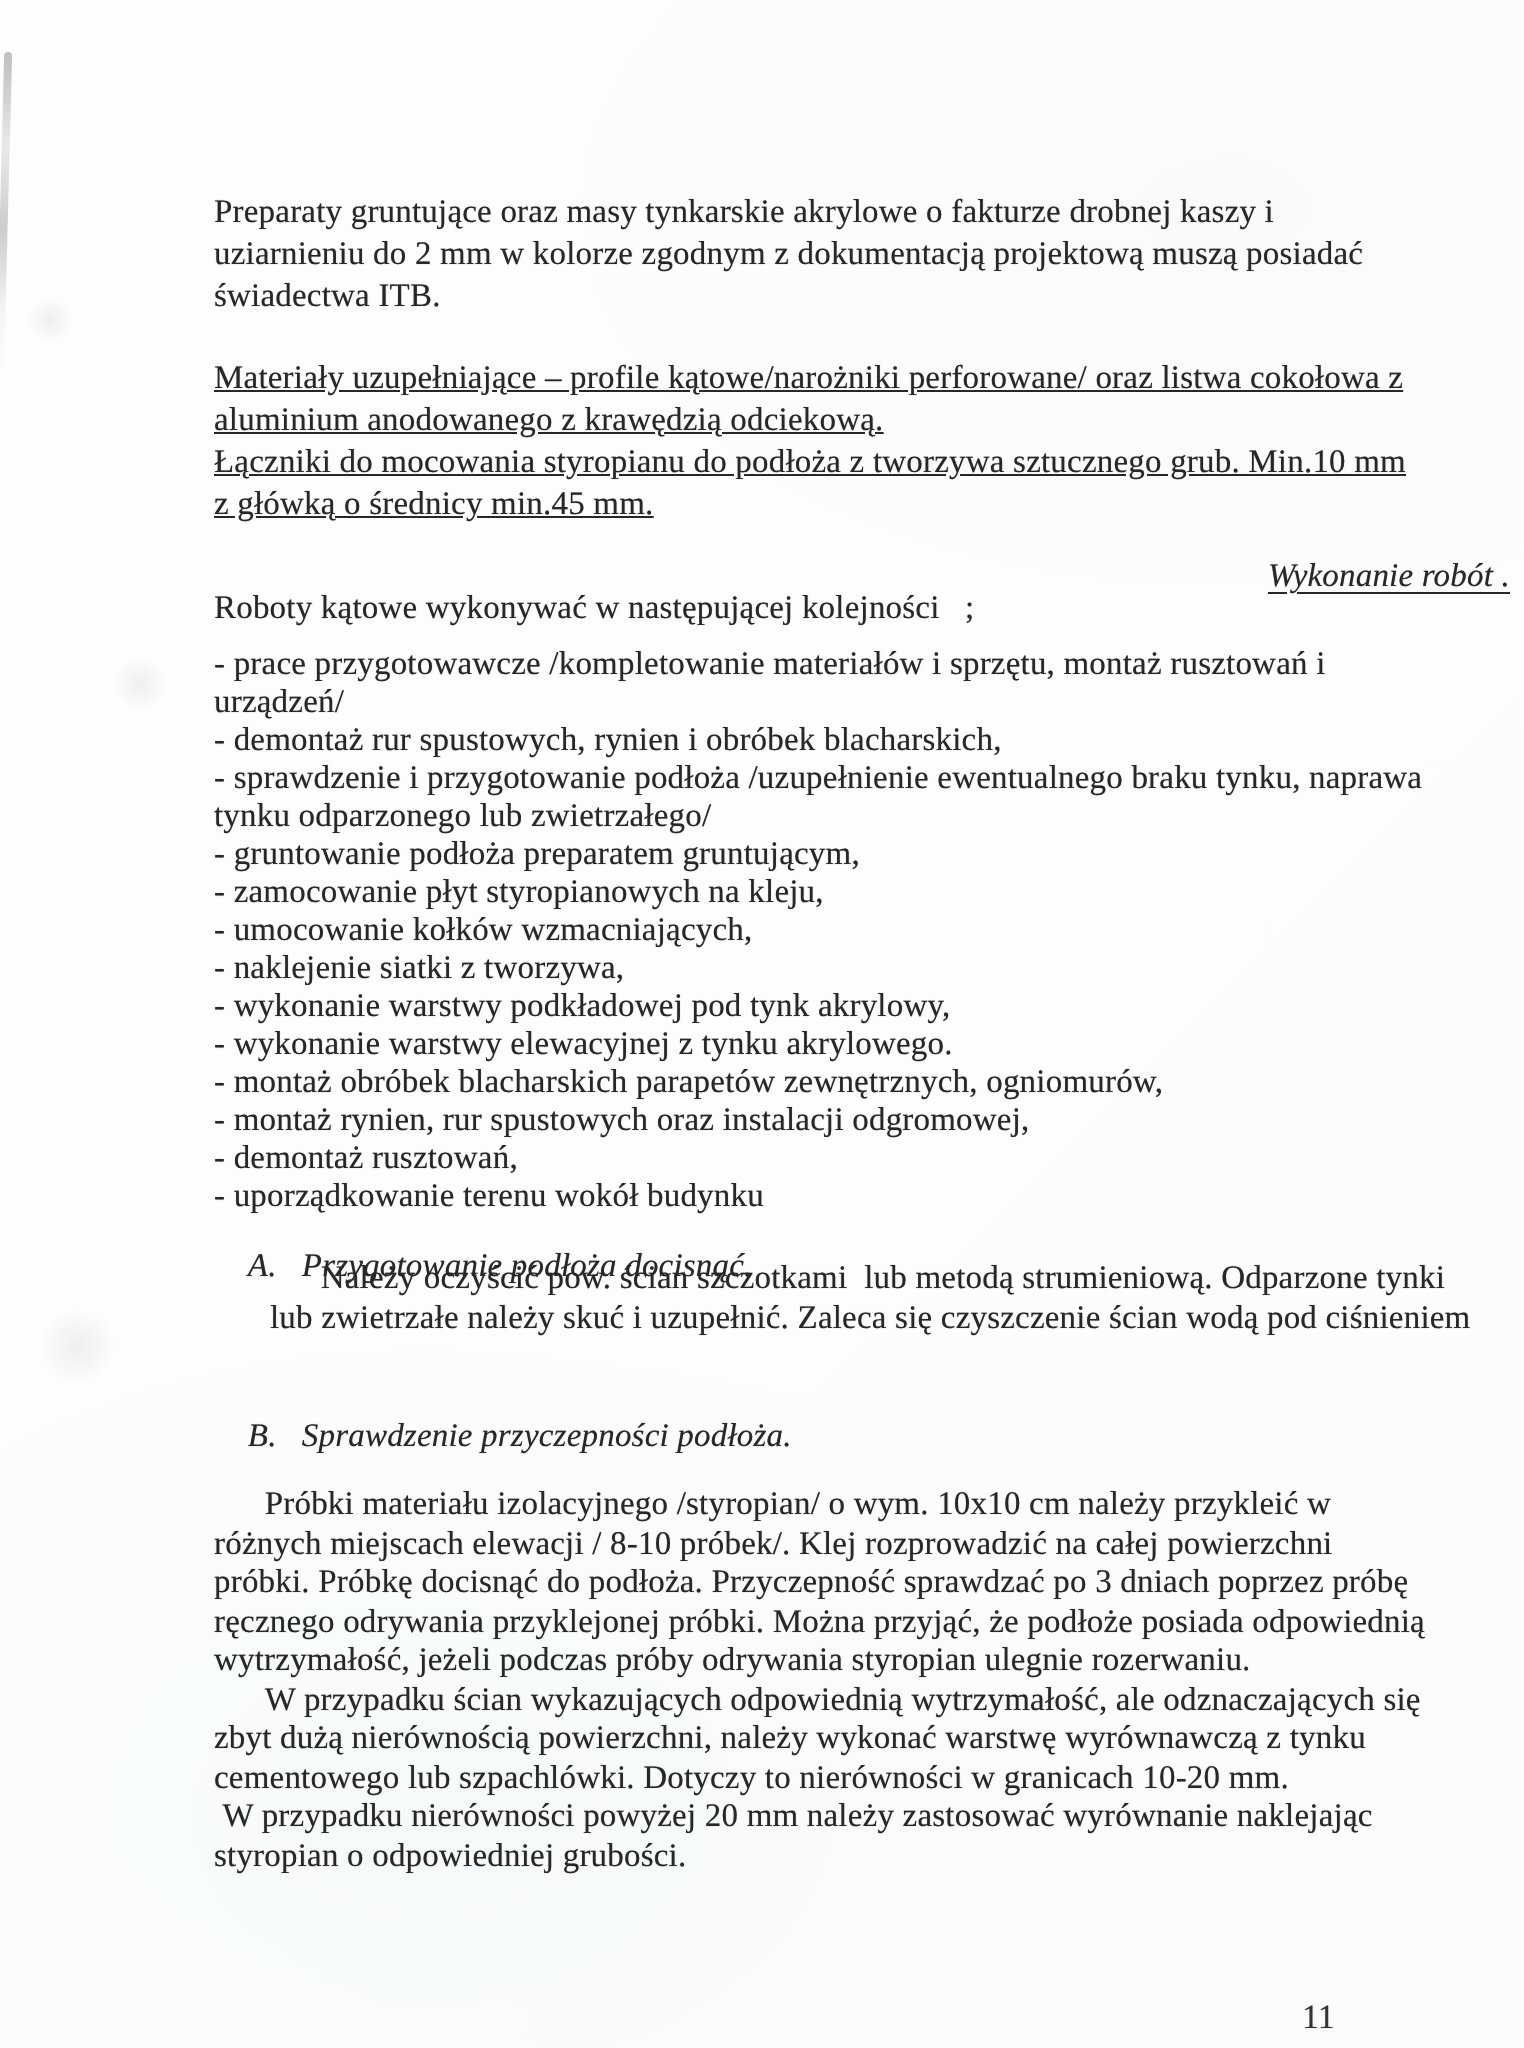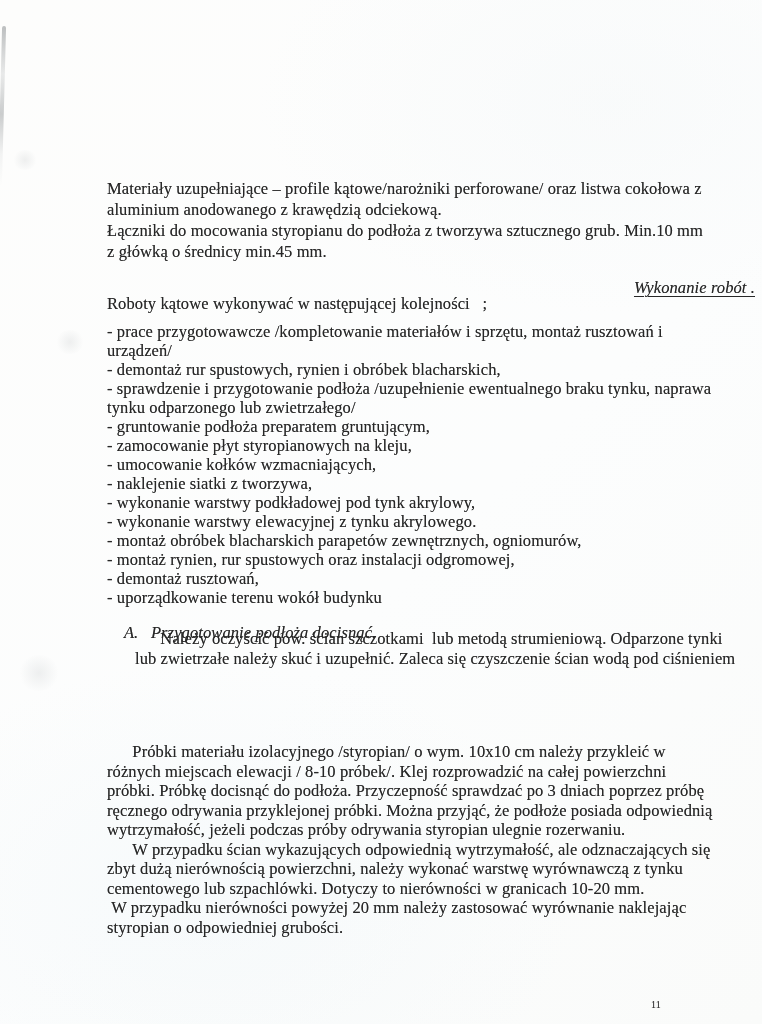--- a/index.html
+++ b/index.html
@@ -23,39 +23,39 @@
     position: absolute;
     left: 107px;
     width: 648px;
     font-size: 16.5px;
     line-height: 21px;
     white-space: pre-wrap;
     letter-spacing: 0.1px;
     text-shadow: 0 0 0.5px rgba(45,45,45,0.55);
   }
   .blk-preparaty   { top: 95px; }
-  .blk-materialy   { top: 178px; }
+  .blk-materialy   { top: 178px; text-decoration: underline; }
   .blk-heading     { top: 256px; font-style: italic; text-align: right; }
   .blk-heading .underlined {
     text-decoration: underline;
     text-underline-offset: 3px;
   }
   .blk-kolejnosc   { top: 294px; line-height: 20px; }
   .blk-list        { top: 322px; line-height: 19px; }
   .section-head    { font-style: italic; }
   .blk-sec-a       { top: 601px; }
   .blk-para-a      { top: 629px; line-height: 20px; margin-left: 28px; }
   .blk-sec-b       { top: 686px; }
   .blk-para-b      { top: 719px; line-height: 19.5px; margin-top: 23px; }
   .sec-label { display: inline-block; min-width: 27px; }
   .page-number {
     position: absolute;
     left: 651px;
     top: 999px;
-    font-size: 10px;
+    font-size: 17px;
     color: #333;
     text-shadow: 0 0 0.5px rgba(45,45,45,0.5);
   }
   
   .edge-mark {
     position: absolute;
     left: 0px;
     top: 26px;
     width: 4px;
     height: 160px;
@@ -80,20 +80,23 @@
 </head>
 <body>
 
 <div class="page">
 
   <div class="edge-mark"></div>
   <div class="smudge smudge-1"></div>
   <div class="smudge smudge-2"></div>
   <div class="smudge smudge-3"></div>
 
+  <div class="text-block blk-preparaty">Preparaty gruntujące oraz masy tynkarskie akrylowe o fakturze drobnej kaszy i
+uziarnieniu do 2 mm w kolorze zgodnym z dokumentacją projektową muszą posiadać
+świadectwa ITB.</div>
 
   <div class="text-block blk-materialy">Materiały uzupełniające – profile kątowe/narożniki perforowane/ oraz listwa cokołowa z
 aluminium anodowanego z krawędzią odciekową.
 Łączniki do mocowania styropianu do podłoża z tworzywa sztucznego grub. Min.10 mm
 z główką o średnicy min.45 mm.</div>
 
   <div class="text-block blk-heading">
     <span class="underlined">Wykonanie robót .</span>
   </div>
 
@@ -115,20 +118,23 @@
 - demontaż rusztowań,
 - uporządkowanie terenu wokół budynku</div>
 
   <div class="text-block section-head blk-sec-a">
     <span class="sec-label">A.</span><span>Przygotowanie podłoża docisnąć.</span>
   </div>
 
   <div class="text-block blk-para-a">      Należy oczyścić pow. ścian szczotkami  lub metodą strumieniową. Odparzone tynki
 lub zwietrzałe należy skuć i uzupełnić. Zaleca się czyszczenie ścian wodą pod ciśnieniem</div>
 
+  <div class="text-block section-head blk-sec-b">
+    <span class="sec-label">B.</span><span>Sprawdzenie przyczepności podłoża.</span>
+  </div>
 
   <div class="text-block blk-para-b">      Próbki materiału izolacyjnego /styropian/ o wym. 10x10 cm należy przykleić w
 różnych miejscach elewacji / 8-10 próbek/. Klej rozprowadzić na całej powierzchni
 próbki. Próbkę docisnąć do podłoża. Przyczepność sprawdzać po 3 dniach poprzez próbę
 ręcznego odrywania przyklejonej próbki. Można przyjąć, że podłoże posiada odpowiednią
 wytrzymałość, jeżeli podczas próby odrywania styropian ulegnie rozerwaniu.
       W przypadku ścian wykazujących odpowiednią wytrzymałość, ale odznaczających się
 zbyt dużą nierównością powierzchni, należy wykonać warstwę wyrównawczą z tynku
 cementowego lub szpachlówki. Dotyczy to nierówności w granicach 10-20 mm.
  W przypadku nierówności powyżej 20 mm należy zastosować wyrównanie naklejając

